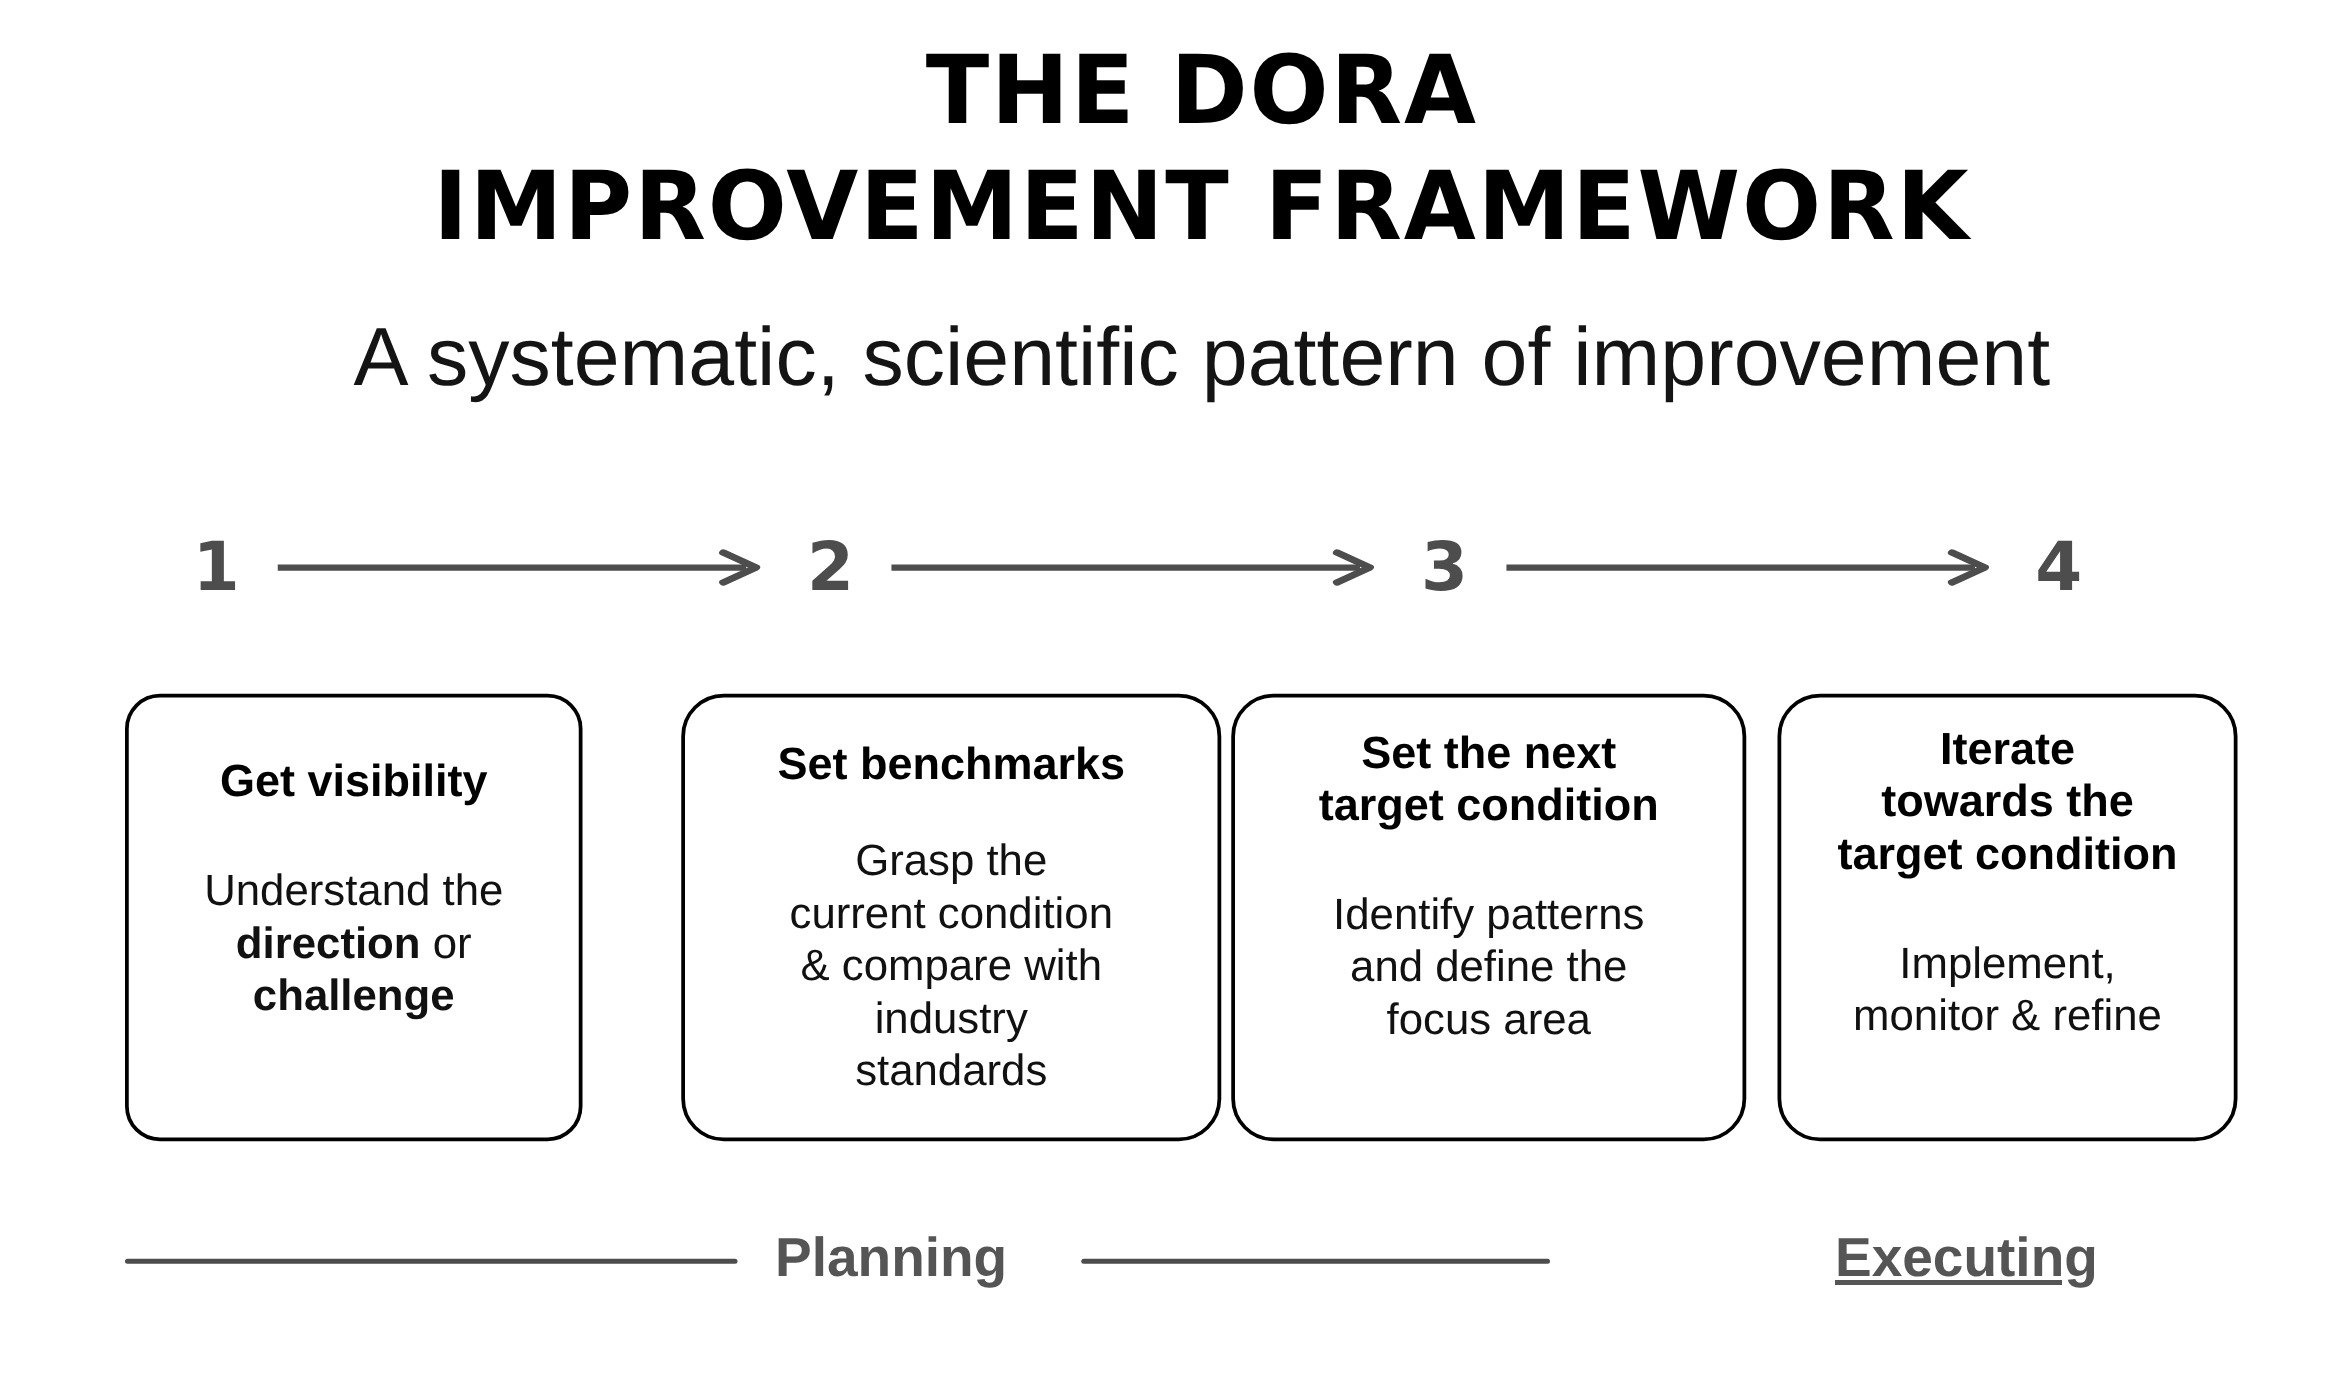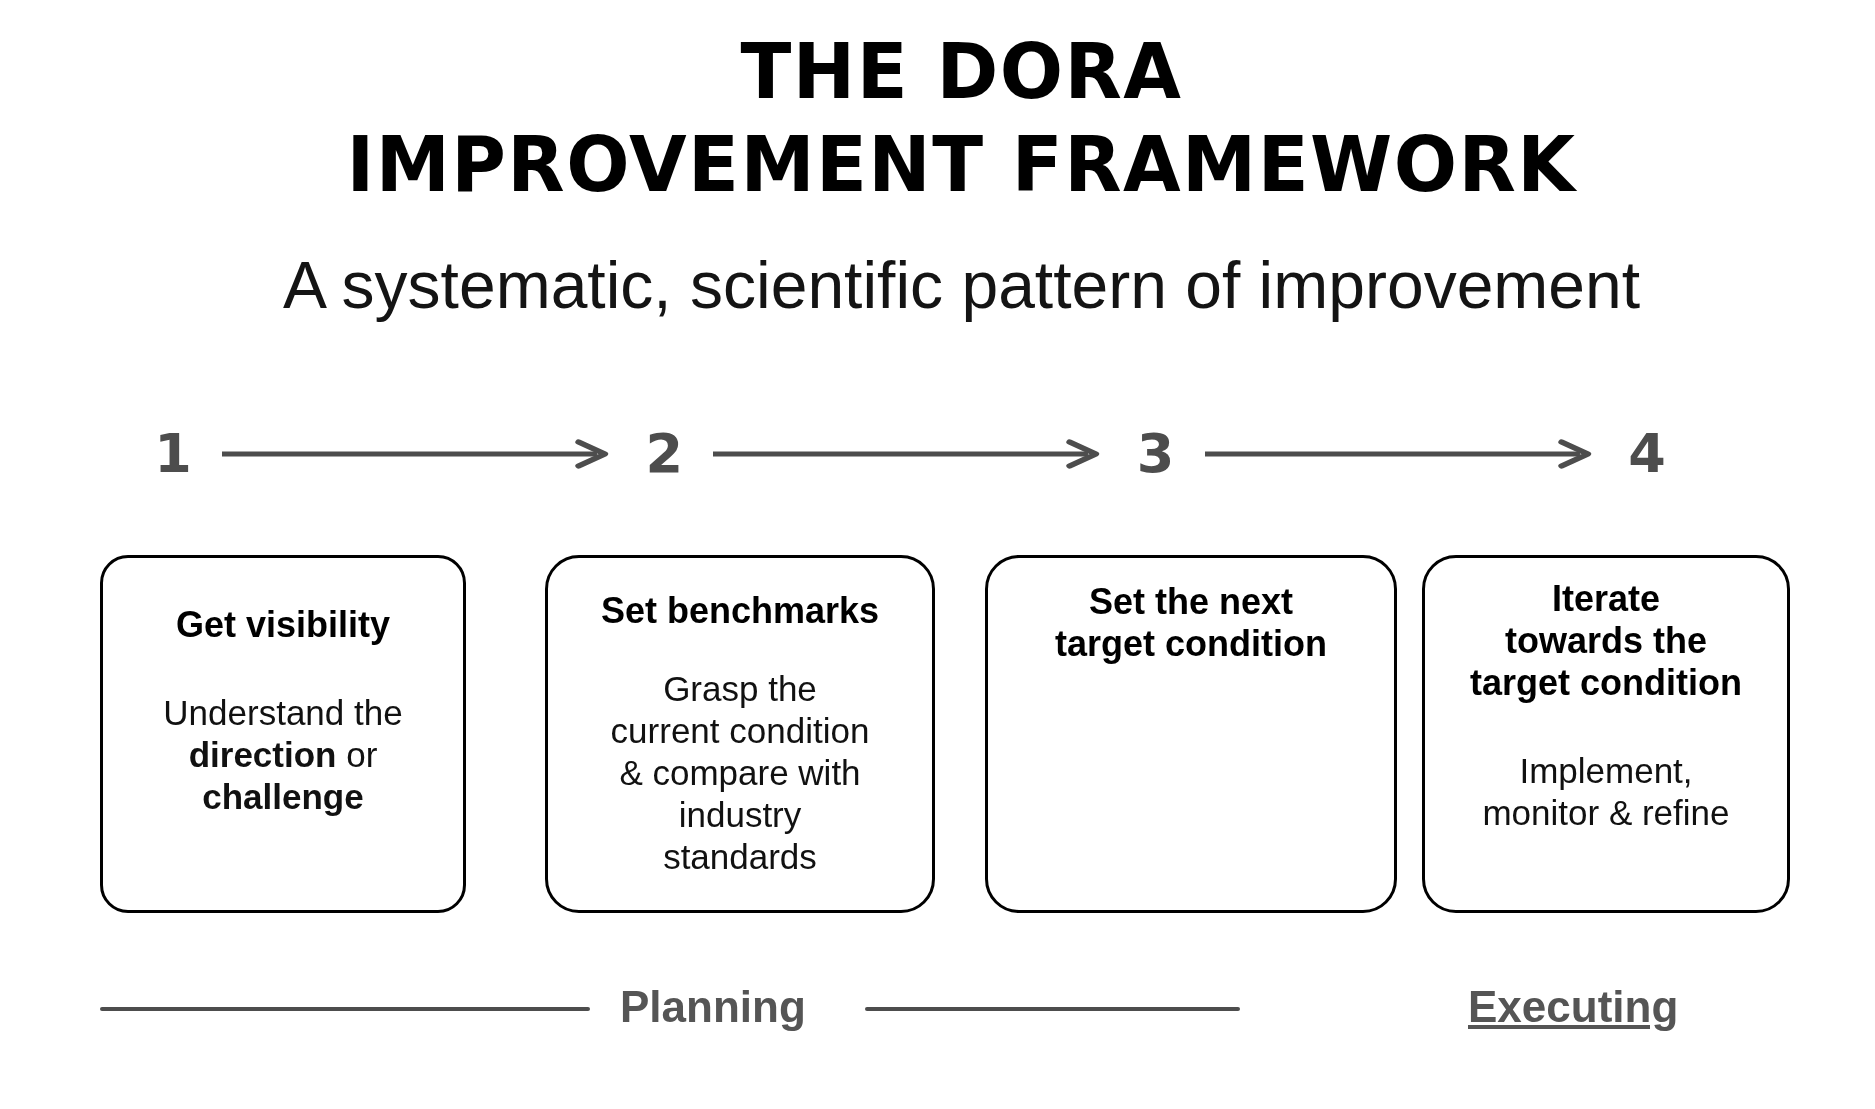--- a/index.html
+++ b/index.html
@@ -92,21 +92,21 @@
     border: 3px solid #000000;
     border-radius: 34px;
     background: #ffffff;
     display: flex;
     flex-direction: column;
     align-items: center;
     text-align: center;
     padding: 30px 14px;
   }
   .card-1 { left: 100px;  width: 366px; border-radius: 28px; }
-  .card-2 { left: 545px;  width: 390px; gap: 15px; }
+  .card-2 { left: 545px;  width: 432px; gap: 15px; }
   .card-3 { left: 985px;  width: 412px; }
   .card-4 { left: 1422px; width: 368px; }
 
   .card-heading {
     font-family: "Liberation Sans", sans-serif;
     font-weight: bold;
     font-size: 36px;
     line-height: 1.17;
     color: #000000;
     white-space: pre-line;
@@ -219,20 +219,23 @@
 current condition
 &amp; compare with
 industry
 standards</div>
   </div>
 
   <div class="card card-3">
     <div class="card-heading">Set the next
 target condition</div>
     <div class="card-gap"></div>
+    <div class="card-body">Identify patterns
+and define the
+focus area</div>
   </div>
 
   <div class="card card-4">
     <div class="card-heading">Iterate
 towards the
 target condition</div>
     <div class="card-gap"></div>
     <div class="card-body">Implement,
 monitor &amp; refine</div>
   </div>

